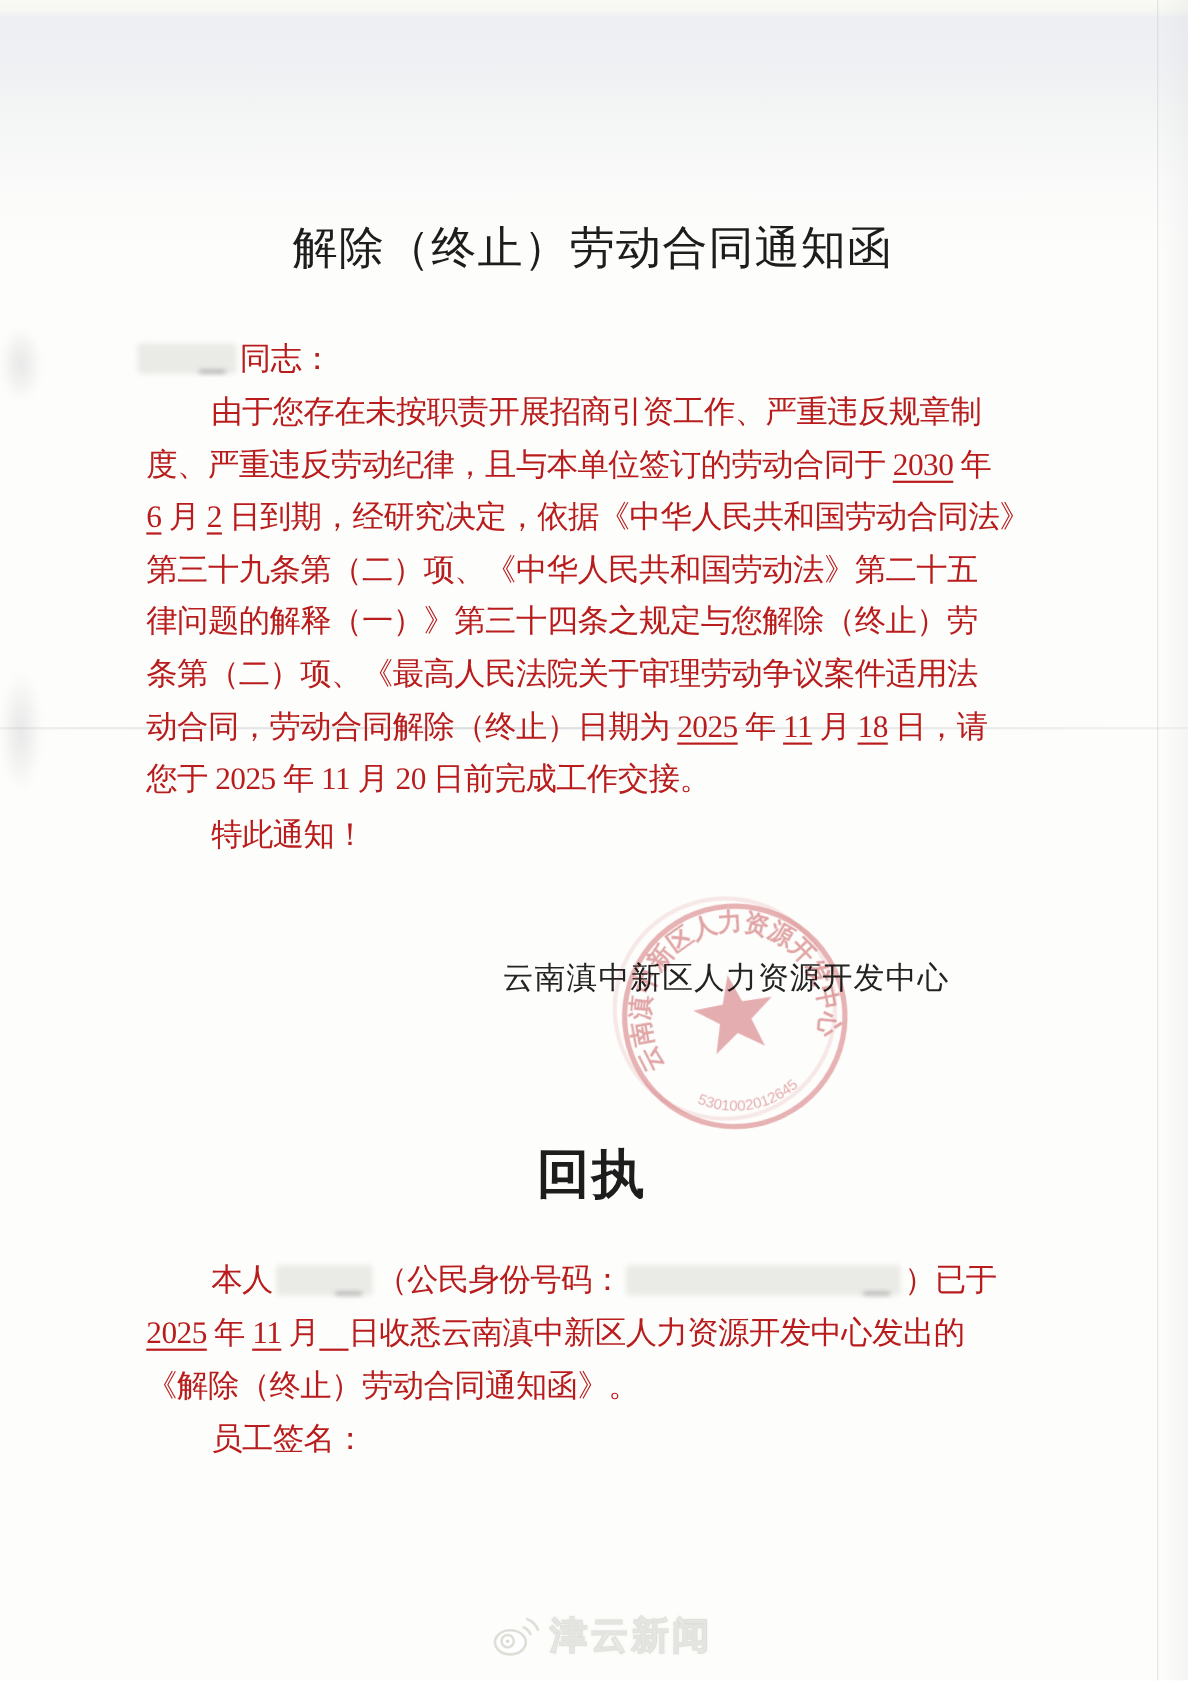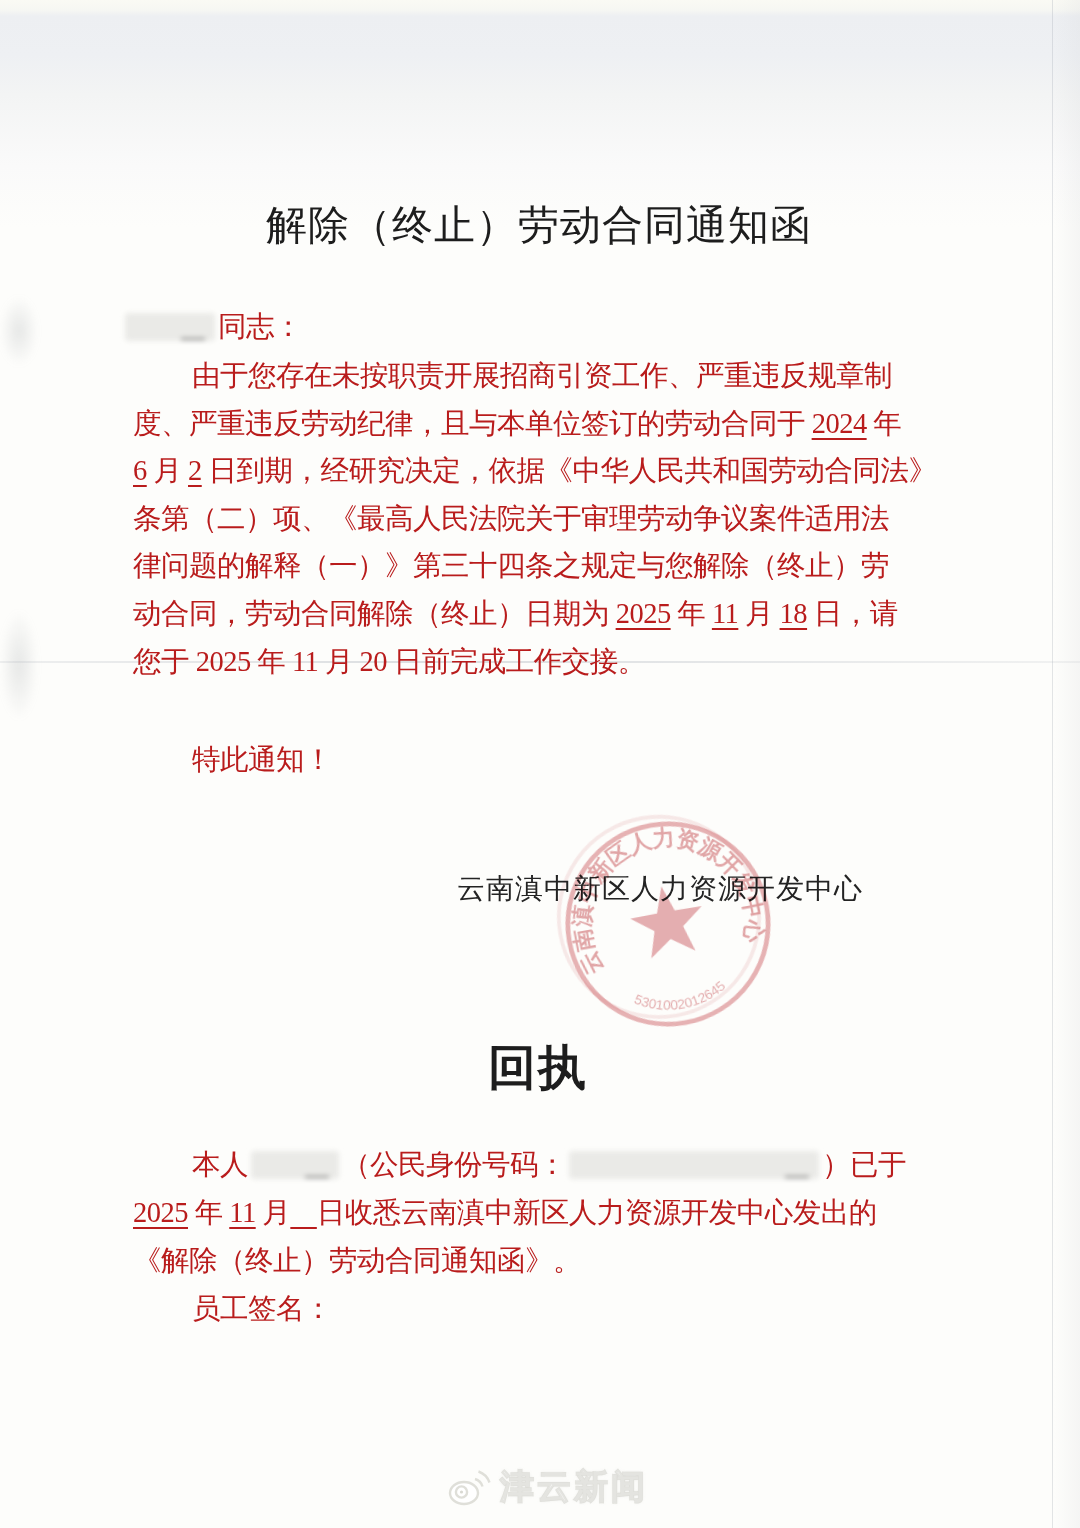--- a/index.html
+++ b/index.html
@@ -104,24 +104,25 @@
   <div class="smudge" style="top:610px;height:110px"></div>
 
   <div class="abs" id="letter-title">解除（终止）劳动合同通知函</div>
 
   <div class="abs textblock" id="salutation">
       <div class="tline"><span class="redact" style="width: 90px;"></span><span>同志：</span></div>
     </div>
 
   <div class="abs textblock" id="body-text">
       <div class="tline indent"><span>由于您存在未按职责开展招商引资工作、严重违反规章制</span></div>
-      <div class="tline"><span>度、严重违反劳动纪律，且与本单位签订的劳动合同于 </span><span class="u">2024</span><span> 年</span></div>
+      <div class="tline"><span>度、严重违反劳动纪律，且与本单位签订的劳动合同于 </span><span class="u">2030</span><span> 年</span></div>
       <div class="tline"><span class="u">6</span><span> 月 </span><span class="u">2</span><span> 日到期，经研究决定，依据《中华人民共和国劳动合同法》</span></div>
+      <div class="tline"><span>第三十九条第（二）项、《中华人民共和国劳动法》第二十五</span></div>
+      <div class="tline"><span>律问题的解释（一）》第三十四条之规定与您解除（终止）劳</span></div>
       <div class="tline"><span>条第（二）项、《最高人民法院关于审理劳动争议案件适用法</span></div>
-      <div class="tline"><span>律问题的解释（一）》第三十四条之规定与您解除（终止）劳</span></div>
       <div class="tline"><span>动合同，劳动合同解除（终止）日期为 </span><span class="u">2025</span><span> 年 </span><span class="u">11</span><span> 月 </span><span class="u">18</span><span> 日，请</span></div>
       <div class="tline"><span>您于 2025 年 11 月 20 日前完成工作交接。</span></div>
     </div>
 
   <div class="abs textblock" id="notice-line">特此通知！</div>
 
   <div class="abs" id="issuer-name">云南滇中新区人力资源开发中心</div>
 
   <svg class="abs" id="official-seal" viewBox="0 0 260 260" xmlns="http://www.w3.org/2000/svg">
     <defs>

